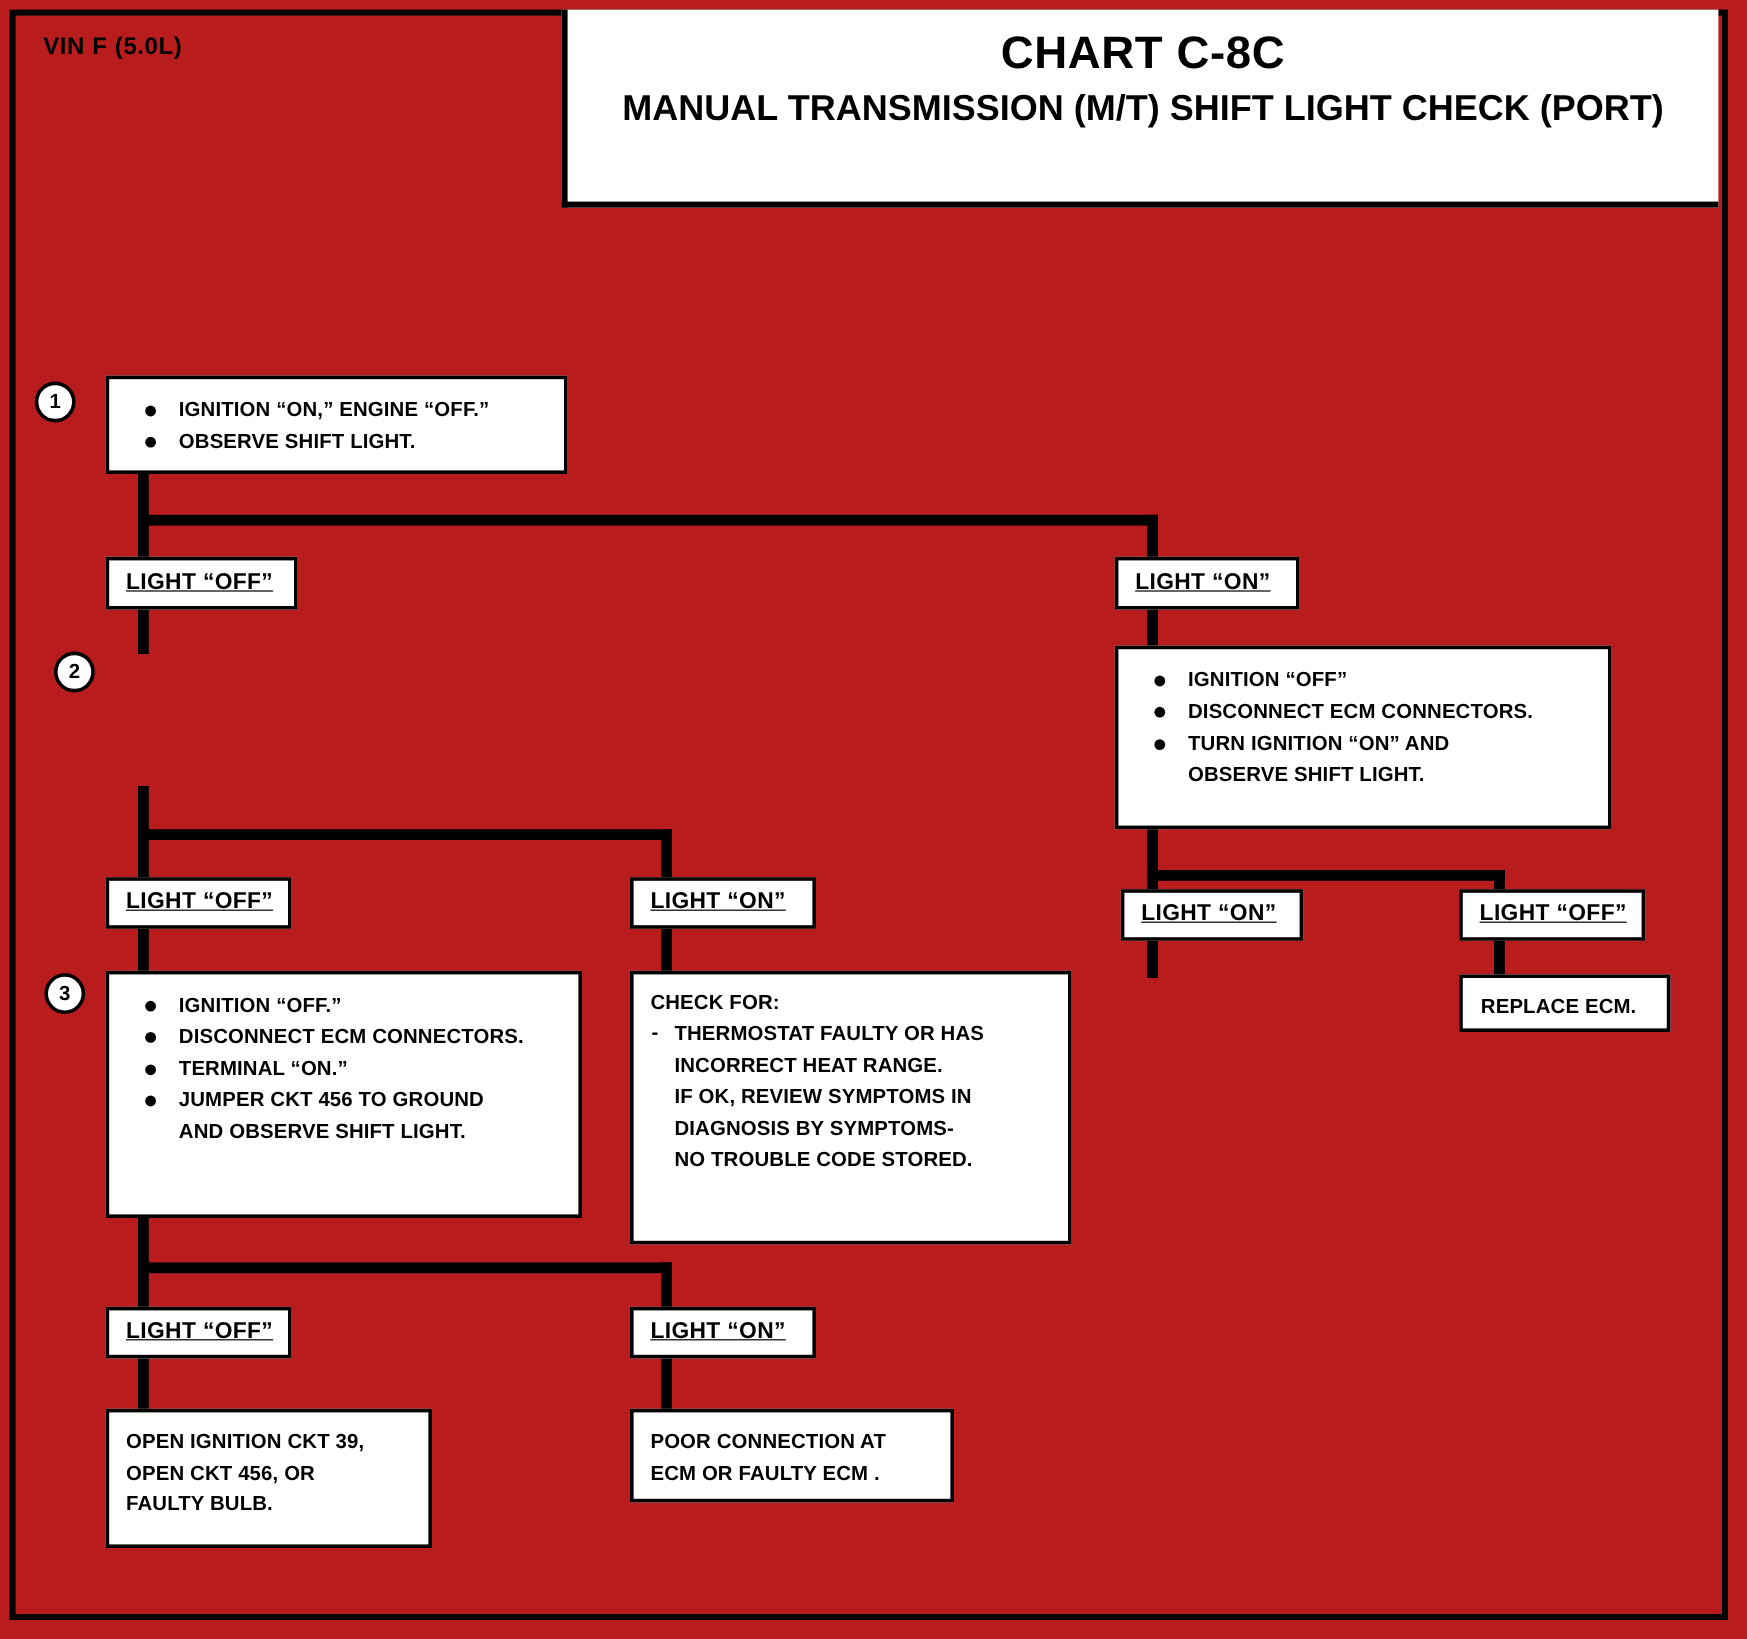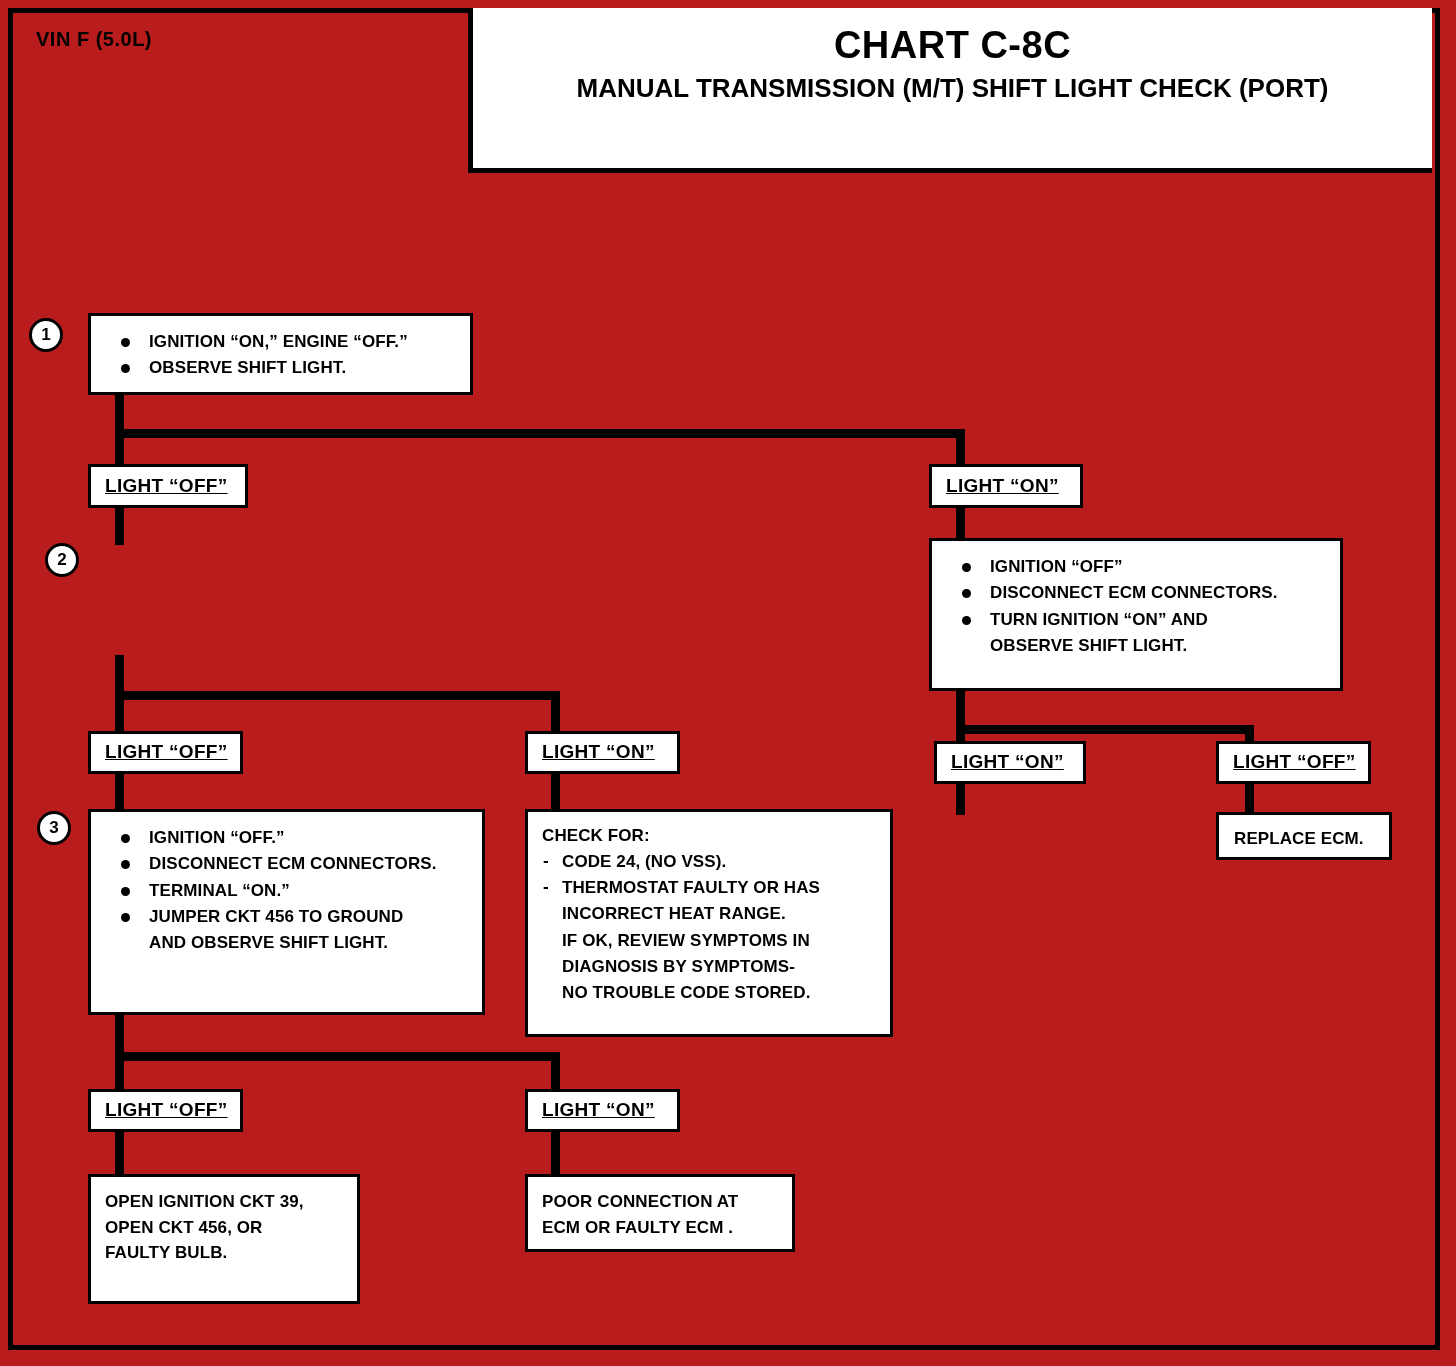--- a/index.html
+++ b/index.html
@@ -40,21 +40,21 @@
     text-align: center;
     padding-top: 18px;
   }
   #chart-id {
     font-size: 38px;
     font-weight: bold;
     letter-spacing: 0.5px;
     line-height: 1.05;
   }
   #chart-title {
-    font-size: 26px;
+    font-size: 30px;
     font-weight: bold;
     line-height: 1.12;
     margin-top: 8px;
     letter-spacing: 0px;
   }
   #vin-label {
     position: absolute;
     left: 36px;
     top: 28px;
     font-size: 20px;
@@ -263,37 +263,36 @@
       <li>DISCONNECT ECM CONNECTORS.</li>
       <li>TERMINAL “ON.”</li>
       <li>JUMPER CKT 456 TO GROUND
 AND OBSERVE SHIFT LIGHT.</li>
     </ul>
   </div>
 
   <div class="node action-box" style="left:525px; top:809px; width:368px; height:228px; padding-left:14px; padding-top:11px;">
     <div class="txt">CHECK FOR:</div>
     <ul class="bullets dashes">
-      <li>CODE 24, (NO VSS).</li>
       <li>THERMOSTAT FAULTY OR HAS
 INCORRECT HEAT RANGE.</li>
       <li class="nodash">IF OK, REVIEW SYMPTOMS IN
 DIAGNOSIS BY SYMPTOMS-
 NO TROUBLE CODE STORED.</li>
     </ul>
   </div>
 
   <div class="node label-box" style="left:88px; top:1089px; width:155px; height:43px;">
     <span class="txt">LIGHT “OFF”</span>
   </div>
   <div class="node label-box" style="left:525px; top:1089px; width:155px; height:43px;">
     <span class="txt">LIGHT “ON”</span>
   </div>
 
-  <div class="node action-box" style="left:88px; top:1174px; width:272px; height:130px; padding-left:14px; padding-top:12px;">
+  <div class="node action-box" style="left:88px; top:1174px; width:272px; height:116px; padding-left:14px; padding-top:12px;">
     <div class="txt">OPEN IGNITION CKT 39,
 OPEN CKT 456, OR
 FAULTY BULB.</div>
   </div>
   <div class="node action-box" style="left:525px; top:1174px; width:270px; height:78px; padding-left:14px; padding-top:12px;">
     <div class="txt">POOR CONNECTION AT
 ECM OR FAULTY ECM .</div>
   </div>
 
 </div>

